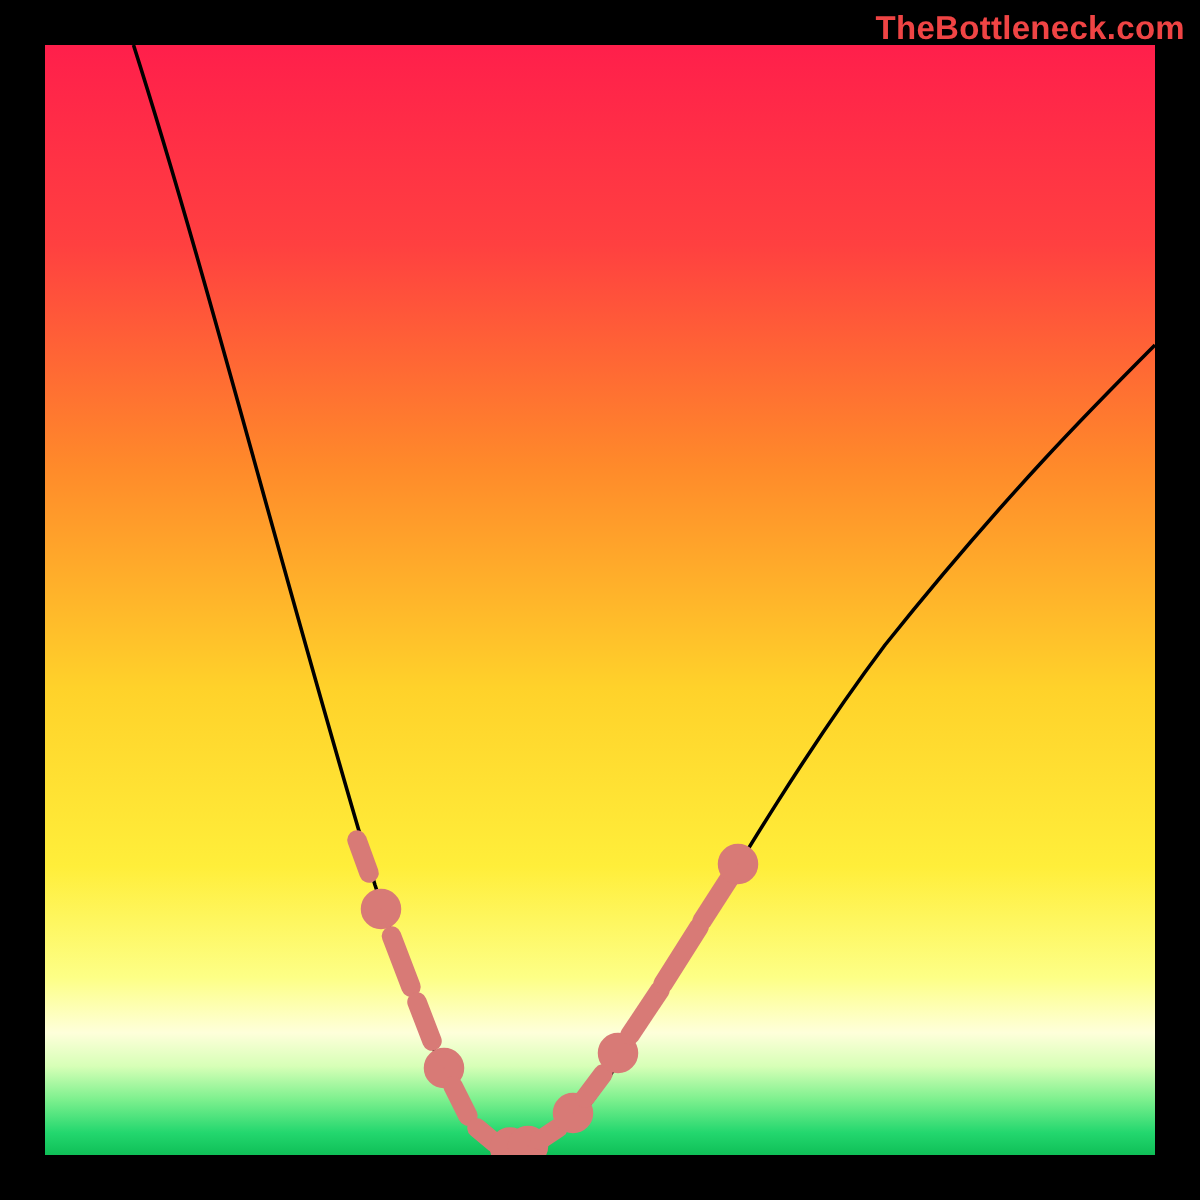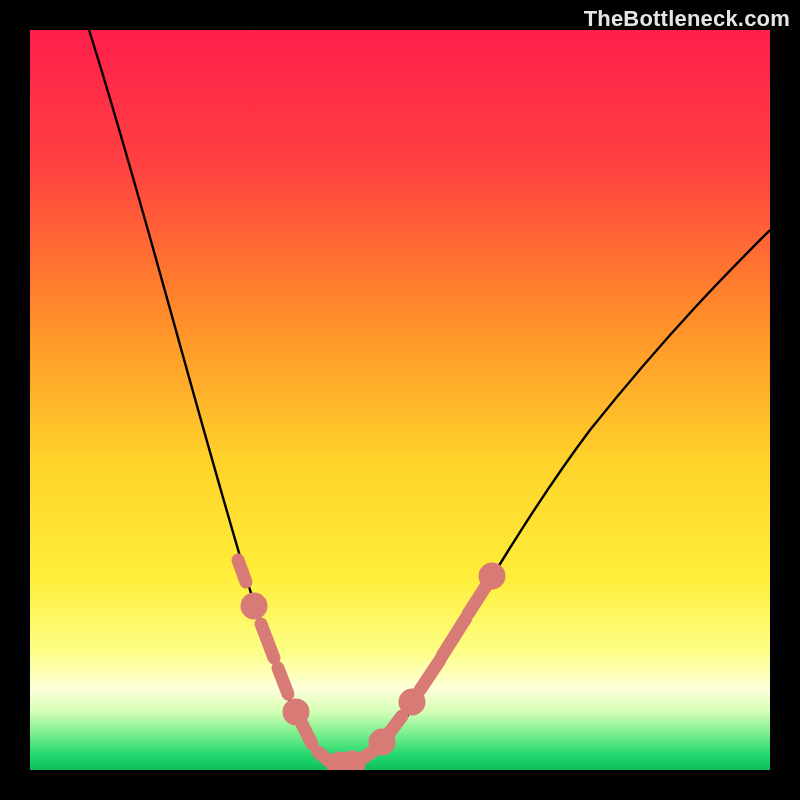--- a/index.html
+++ b/index.html
@@ -25,21 +25,21 @@
     top: 0;
     width: 740px;
     height: 740px;
   }
   .watermark {
     position: absolute;
     top: 6px;
     right: 10px;
     font-size: 22px;
     font-weight: 600;
-    color: #e5e5e5;
+    color: #ef4444;
     letter-spacing: 0.2px;
     font-family: Arial, Helvetica, sans-serif;
   }
   svg.curves {
     position: absolute;
     left: 0;
     top: 0;
     width: 740px;
     height: 740px;
   }

